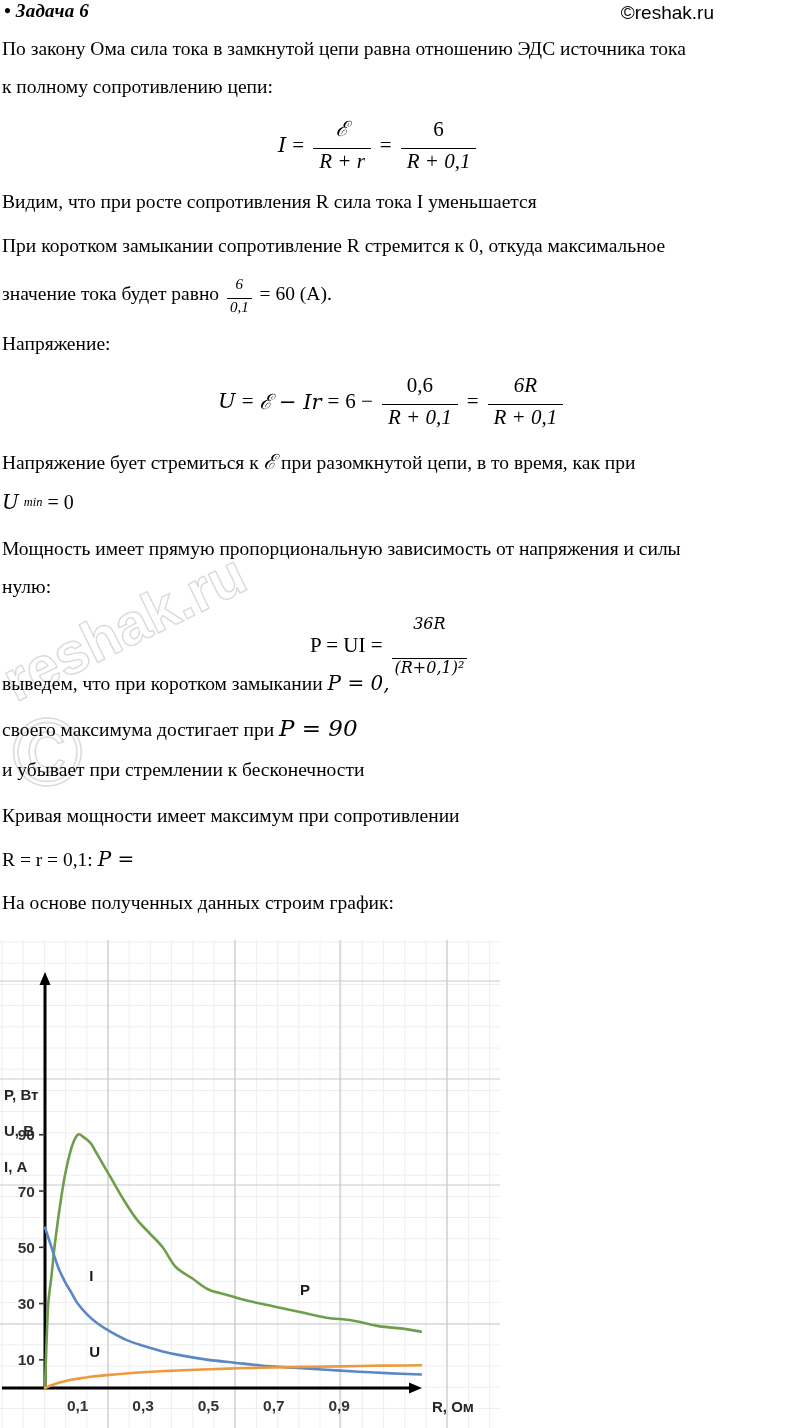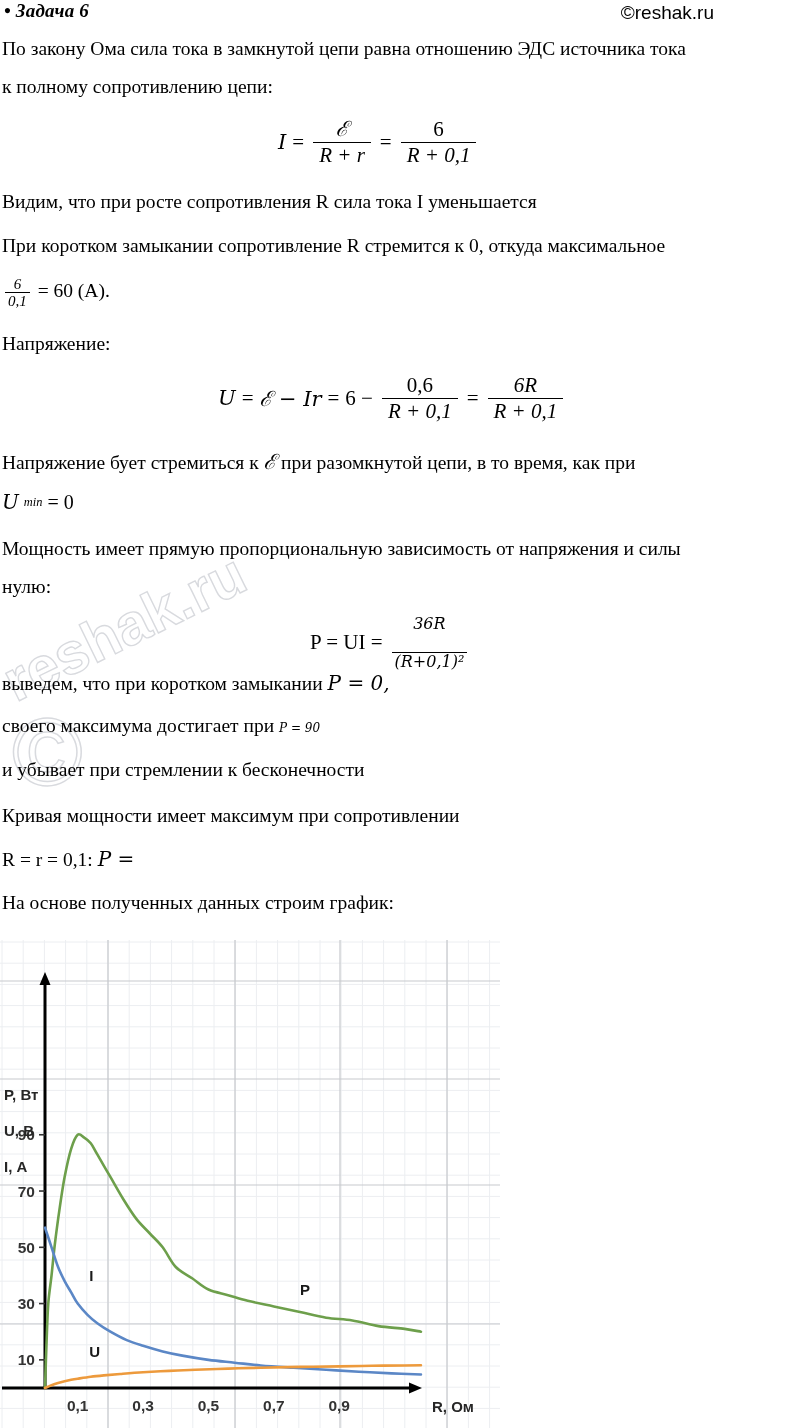--- a/index.html
+++ b/index.html
@@ -63,21 +63,21 @@
   .eq .rm { font-style: normal; }
   .frac {
     display: inline-flex;
     flex-direction: column;
     align-items: center;
     vertical-align: middle;
     line-height: 1.08;
     margin: 0 3px;
   }
   .frac .num { padding: 0 6px 1px 6px; }
-  .frac .den { padding: 1px 6px 0 6px; border-top: 1.6px solid #000; }
+  .frac .den { padding: 1px 6px 0 6px; border-top: 1.6px solid #000; margin-top: 6px; }
   .frac.sm { font-size: 15px; }
   .frac.sm .num { padding: 0 3px 0 3px; }
   .frac.sm .den { padding: 0 3px 0 3px; border-top-width: 1.3px; }
   .sub { font-size: .62em; vertical-align: -0.28em; font-style: italic; }
   .cal { font-family: "DejaVu Serif", "Liberation Serif", serif; font-style: italic; }
 
   
   .inline-eq {
     display: inline-flex;
     align-items: center;
@@ -168,20 +168,21 @@
   <span class="frac">
     <span class="num rm">6</span>
     <span class="den">R + 0,1</span>
   </span>
 </div>
 
 <div class="txt" style="top:191px;">Видим, что при росте сопротивления R сила тока I уменьшается</div>
 <div class="txt" style="top:235px;">При коротком замыкании сопротивление R стремится к 0, откуда максимальное</div>
 
 <div class="txt" style="top:276px;">
+  <span>значение тока будет равно</span>
   <span class="inline-eq">
     <span class="frac sm">
       <span class="num rm">6</span>
       <span class="den rm">0,1</span>
     </span>
   </span>
   <span>= 60 (А).</span>
 </div>
 
 <div class="txt" style="top:333px;">Напряжение:</div>
@@ -232,21 +233,21 @@
   <div class="wm-text">reshak.ru</div>
   <div class="wm-circ">©</div>
 </div>
 
 <div class="txt" style="top:672px;">
   <span>выведем, что при коротком замыкании</span>
   <span class="cal" style="font-size:20px;margin-top:23px;">P = 0,</span>
 </div>
 <div class="txt" style="top:715px;">
   <span>своего максимума достигает при</span>
-  <span class="cal" style="font-size:12px;">P = 90</span>
+  <span class="cal" style="font-size:23px;">P = 90</span>
 </div>
 <div class="txt" style="top:759px;">и убывает при стремлении к бесконечности</div>
 
 <div class="txt" style="top:805px;">Кривая мощности имеет максимум при сопротивлении</div>
 <div class="txt" style="top:848px;">
   <span>R = r = 0,1:</span>
   <span class="cal" style="font-size:20px;">P =</span>
 </div>
 
 <div class="txt" style="top:892px;">На основе полученных данных строим график:</div>

